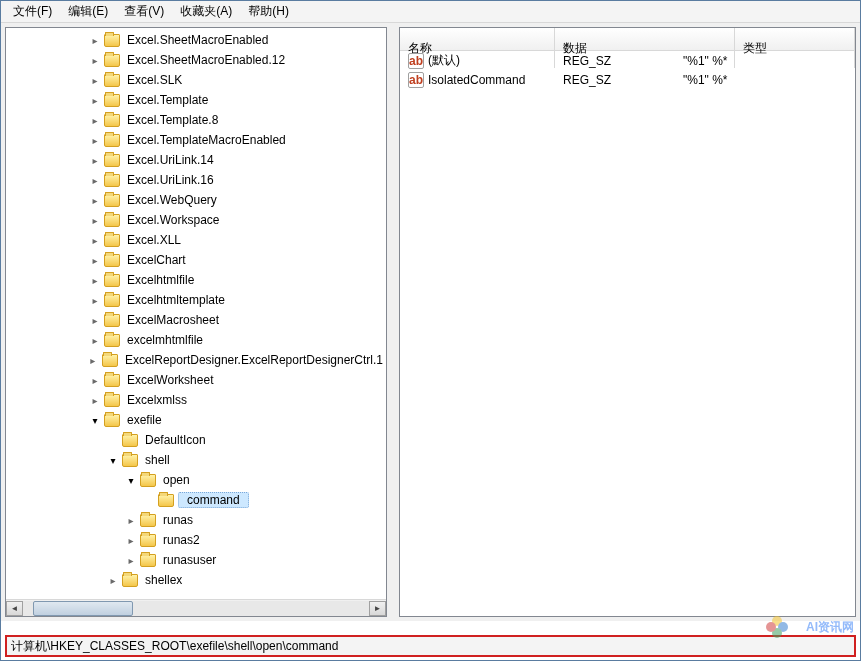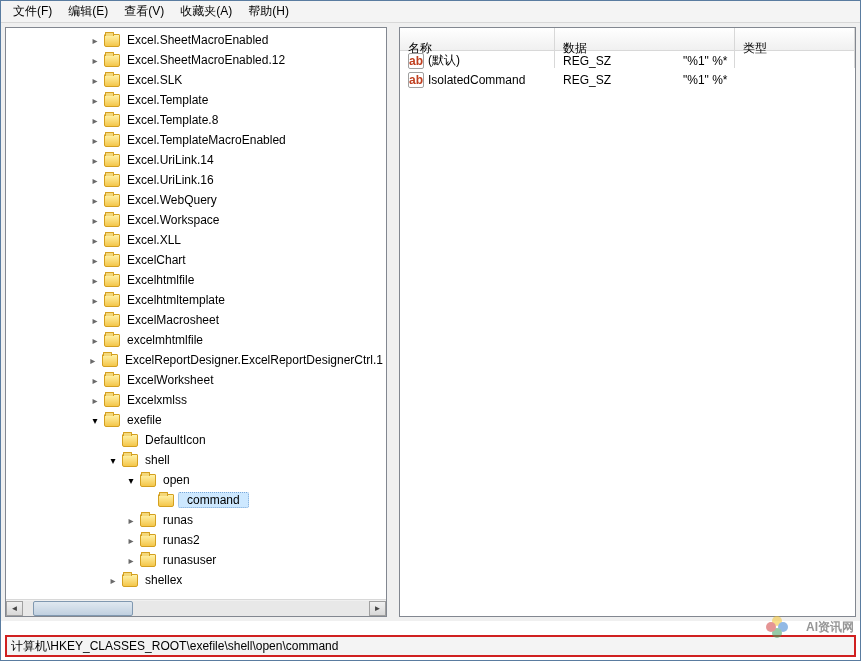--- a/index.html
+++ b/index.html
@@ -36,21 +36,21 @@
 .hsb-thumb { position: absolute; left: 10px; width: 100px; top: 0; bottom: 0; background: linear-gradient(to bottom,#e0e8f0,#c0d0e0); border: 1px solid #8098b0; border-radius: 2px; }
 .list-header { height: 23px; display: flex; border-bottom: 1px solid #d8d8d8; background: linear-gradient(to bottom,#fff,#f0f0f0); }
 .list-header .col { border-right: 1px solid #d8d8d8; padding: 20px 8px; display:flex;align-items:center; }
 .list-body { flex: 1; overflow: auto; }
 .list-row { height: 19px; display: flex; align-items: center; cursor:pointer; }
 .list-row .cell { padding: 0 8px; overflow: hidden; text-overflow: ellipsis; white-space: nowrap; display:flex;align-items:center; }
 .val-icon { width: 16px; height: 16px; border: 1px solid #a0a0a0; background: #fff; border-radius: 2px; display:inline-flex;align-items:center;justify-content:center; margin-right: 4px; flex-shrink:0; }
 .val-icon span{ color:#c04020; font-size:12px; font-weight:bold; }
 .statusbar { height: 22px; border: 2px solid #d02020; display: flex; align-items: center; padding: 0 4px; margin: 14px 4px 3px 4px; background: #f4f4f4; }
 .splitter{width:4px; cursor:col-resize;}
-.watermark{position:absolute; right:6px; bottom:22px; display:flex;align-items:center;gap:18px;opacity:.55;font-size:16px;font-weight:bold;color:#404040;pointer-events:none;text-align:center;}
+.watermark{position:absolute; right:6px; bottom:22px; display:flex;align-items:center;gap:18px;opacity:.55;font-size:16px;font-weight:bold;color:#3b82f6;pointer-events:none;text-align:center;}
 .watermark .logo{width:22px;height:22px;position:relative;}
 .watermark .petal{position:absolute;width:10px;height:10px;border-radius:50%;}
 </style>
 </head>
 <body>
 
 <div class="window">
 
   <div class="menubar">
     <div class="menu-item">文件(F)</div>

